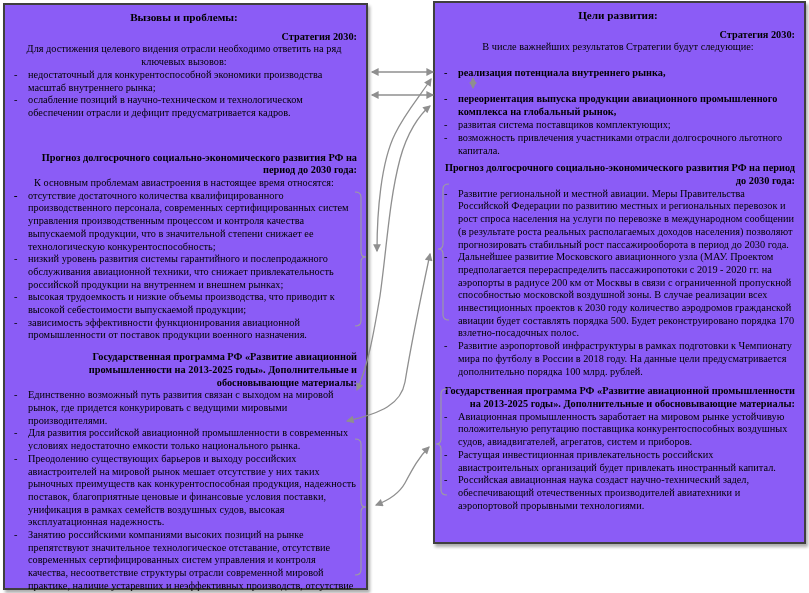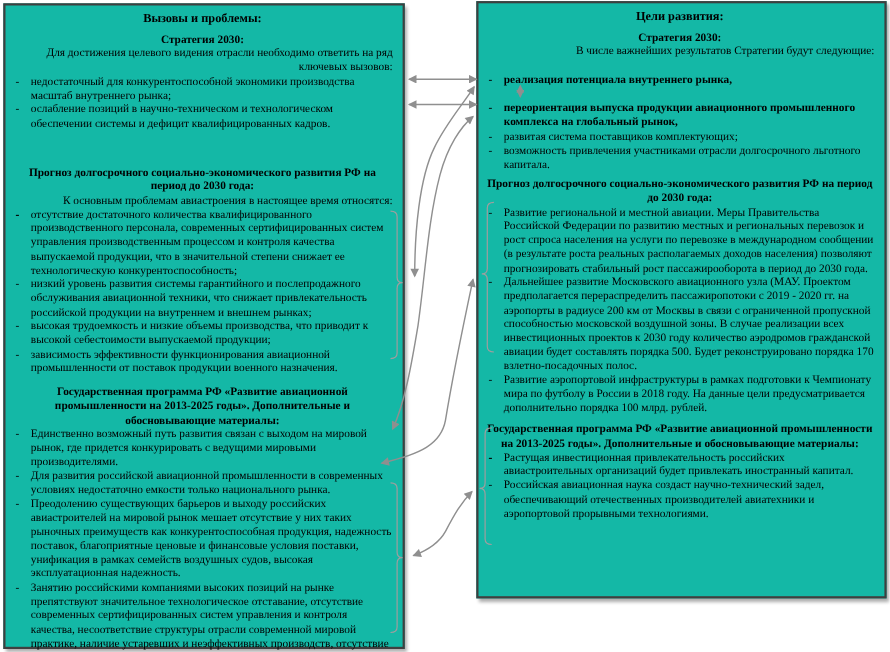--- a/index.html
+++ b/index.html
@@ -3,31 +3,31 @@
 <meta charset="utf-8">
 <style>
   html,body { margin:0; padding:0; background:#ffffff; }
   .canvas {
     position:relative; width:809px; height:593px; background:#ffffff;
     font-family:"Liberation Serif","DejaVu Serif",serif;
     font-size:10.3px; line-height:12.7px; color:#000;
     overflow:hidden;
   }
   .box {
-    position:absolute; background:#14b8a6;
+    position:absolute; background:#8b5cf6;
     border:2px solid #3f3f3f;
     box-shadow:2px 3px 3px #adadad;
     box-sizing:content-box;
   }
   .box-left  { left:3px;  top:3px; width:361px; height:583px; }
   .box-right { left:433px; top:1px; width:369px; height:539px; }
   .box-inner { padding:4px 9px 0 6px; }
   .box-title { font-weight:bold; text-align:center; font-size:11.2px; margin:2px 0 7px 0; }
-  .sec-heading { font-weight:bold; text-align:center; }
-  .intro { text-align:right; }
+  .sec-heading { font-weight:bold; text-align:right; }
+  .intro { text-align:center; }
   ul.blist { margin:0; padding:0; list-style:none; }
   ul.blist li { position:relative; padding-left:17px; }
   .dash { position:absolute; left:3px; top:0; }
   .l-s1 { margin-top:32px; }
   .l-s2 { margin-top:9px; }
   .r-s1 { margin-top:5px; }
   .r-s2 { margin-top:7px; }
   li.b-bold { font-weight:bold; }
   li.gap-top { margin-top:13px; }
   li.gap-bottom { margin-bottom:1px; }
@@ -40,21 +40,21 @@
 
   <div class="box box-left">
     <div class="box-inner">
       <div class="box-title">Вызовы и проблемы:</div>
 
       <div class="section l-s0">
         <div class="sec-heading">Стратегия 2030:</div>
         <div class="intro">Для достижения целевого видения отрасли необходимо ответить на ряд ключевых вызовов:</div>
         <ul class="blist">
           <li><span class="dash">-</span><span>недостаточный для конкурентоспособной экономики производства масштаб внутреннего рынка;</span></li>
-          <li><span class="dash">-</span><span>ослабление позиций в научно-техническом и технологическом обеспечении системы и дефицит квалифицированных кадров.</span></li>
+          <li><span class="dash">-</span><span>ослабление позиций в научно-техническом и технологическом обеспечении отрасли и дефицит предусматривается кадров.</span></li>
         </ul>
       </div>
 
       <div class="section l-s1">
         <div class="sec-heading">Прогноз долгосрочного социально-экономического развития РФ на период до 2030 года:</div>
         <div class="intro">К основным проблемам авиастроения в настоящее время относятся:</div>
         <ul class="blist">
           <li><span class="dash">-</span></li>
           <li><span class="dash">-</span><span>отсутствие достаточного количества квалифицированного производственного персонала, современных сертифицированных систем управления производственным процессом и контроля качества выпускаемой продукции, что в значительной степени снижает ее технологическую конкурентоспособность;</span></li>
           <li><span class="dash">-</span><span>низкий уровень развития системы гарантийного и послепродажного обслуживания авиационной техники, что снижает привлекательность российской продукции на внутреннем и внешнем рынках;</span></li>
@@ -95,21 +95,21 @@
         <ul class="blist">
           <li><span class="dash">-</span><span>Развитие региональной и местной авиации. Меры Правительства Российской Федерации по развитию местных и региональных перевозок и рост спроса населения на услуги по перевозке в международном сообщении (в результате роста реальных располагаемых доходов населения) позволяют прогнозировать стабильный рост пассажирооборота в период до 2030 года.</span></li>
           <li><span class="dash">-</span><span>Дальнейшее развитие Московского авиационного узла (МАУ. Проектом предполагается перераспределить пассажиропотоки с 2019 - 2020 гг. на аэропорты в радиусе 200 км от Москвы в связи с ограниченной пропускной способностью московской воздушной зоны. В случае реализации всех инвестиционных проектов к 2030 году количество аэродромов гражданской авиации будет составлять порядка 500. Будет реконструировано порядка 170 взлетно-посадочных полос.</span></li>
           <li><span class="dash">-</span><span>Развитие аэропортовой инфраструктуры в рамках подготовки к Чемпионату мира по футболу в России в 2018 году. На данные цели предусматривается дополнительно порядка 100 млрд. рублей.</span></li>
         </ul>
       </div>
 
       <div class="section r-s2">
         <div class="sec-heading">Государственная программа РФ «Развитие авиационной промышленности на 2013-2025 годы». Дополнительные и обосновывающие материалы:</div>
         <ul class="blist">
-          <li><span class="dash">-</span></li>
+          <li><span class="dash">-</span><span>Авиационная промышленность заработает на мировом рынке устойчивую положительную репутацию поставщика конкурентоспособных воздушных судов, авиадвигателей, агрегатов, систем и приборов.</span></li>
           <li><span class="dash">-</span><span>Растущая инвестиционная привлекательность российских авиастроительных организаций будет привлекать иностранный капитал.</span></li>
           <li><span class="dash">-</span><span>Российская авиационная наука создаст научно-технический задел, обеспечивающий отечественных производителей авиатехники и аэропортовой прорывными технологиями.</span></li>
         </ul>
       </div>
     </div>
   </div>
 
   <svg class="overlay" width="809" height="593" viewBox="0 0 809 593">
     <defs>
       <marker id="ah" viewBox="0 0 10 10" refX="8.5" refY="5" markerWidth="7" markerHeight="6" orient="auto-start-reverse">

